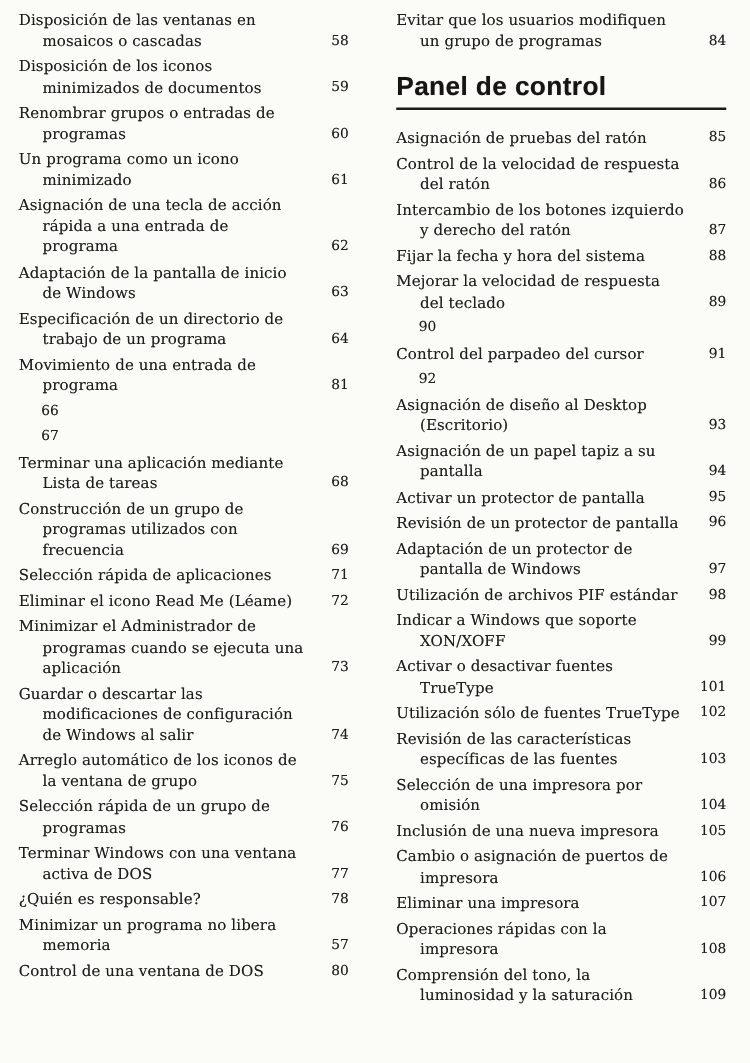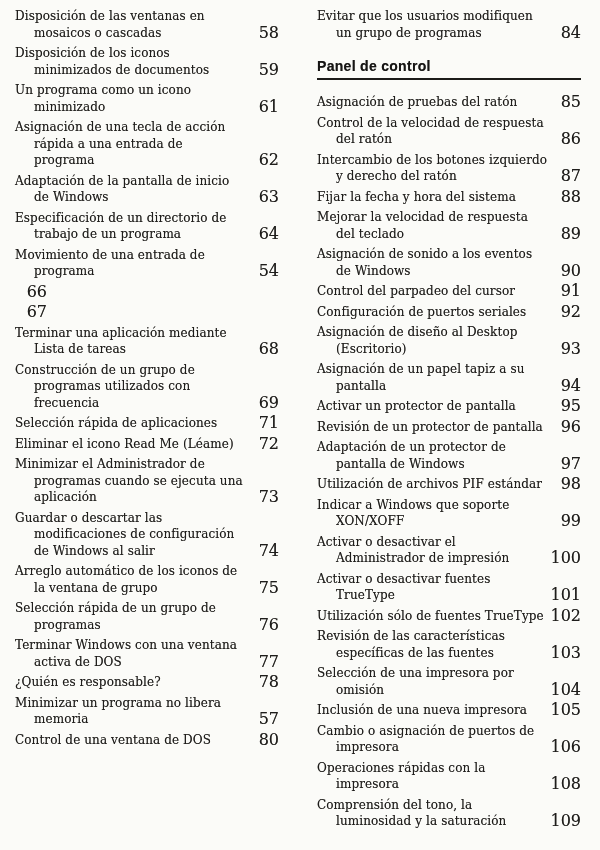--- a/index.html
+++ b/index.html
@@ -34,31 +34,31 @@
     flex: 1 1 auto;
     font-size: 12px;
     line-height: 16.5px;
     padding-left: 19px;
     text-indent: -19px;
     letter-spacing: 0.1px;
     text-shadow: 0 0 0.5px rgba(45,42,38,0.55);
   }
   .toc-page {
     flex: 0 0 auto;
-    font-size: 16px;
+    font-size: 11px;
     line-height: 16.5px;
     margin-left: 6px;
     min-width: 26px;
     text-align: right;
     text-shadow: 0 0 0.5px rgba(45,42,38,0.55);
   }
   .section-heading {
     font-family: "Liberation Sans", sans-serif;
     font-weight: bold;
-    font-size: 14px;
+    font-size: 21px;
     letter-spacing: 0.3px;
     color: #161514;
     margin: 17px 0 0 0;
     text-shadow: 0 0 0.6px rgba(30,28,26,0.6);
   }
   .section-rule {
     border-bottom: 2.5px solid #1c1b19;
     margin: 4px 0 14px 0;
   }
 </style>
@@ -70,20 +70,24 @@
   <div class="toc-entry">
     <span class="toc-title">Disposición de las ventanas en mosaicos o cascadas</span>
     <span class="toc-page">58</span>
   </div>
 
   <div class="toc-entry">
     <span class="toc-title">Disposición de los iconos minimizados de documentos</span>
     <span class="toc-page">59</span>
   </div>
 
+  <div class="toc-entry">
+    <span class="toc-title">Renombrar grupos o entradas de programas</span>
+    <span class="toc-page">60</span>
+  </div>
 
   <div class="toc-entry">
     <span class="toc-title">Un programa como un icono minimizado</span>
     <span class="toc-page">61</span>
   </div>
 
   <div class="toc-entry">
     <span class="toc-title">Asignación de una tecla de acción rápida a una entrada de programa</span>
     <span class="toc-page">62</span>
   </div>
@@ -93,21 +97,21 @@
     <span class="toc-page">63</span>
   </div>
 
   <div class="toc-entry">
     <span class="toc-title">Especificación de un directorio de trabajo de un programa</span>
     <span class="toc-page">64</span>
   </div>
 
   <div class="toc-entry">
     <span class="toc-title">Movimiento de una entrada de programa</span>
-    <span class="toc-page">54</span>
+    <span class="toc-page">81</span>
   </div>
 
   <div class="toc-entry">
     <span class="toc-page">66</span>
   </div>
 
   <div class="toc-entry">
     <span class="toc-page">67</span>
   </div>
 
@@ -202,31 +206,29 @@
     <span class="toc-title">Fijar la fecha y hora del sistema</span>
     <span class="toc-page">88</span>
   </div>
 
   <div class="toc-entry">
     <span class="toc-title">Mejorar la velocidad de respuesta del teclado</span>
     <span class="toc-page">89</span>
   </div>
 
   <div class="toc-entry">
-    <span class="toc-title">Asignación de sonido a los eventos de Windows</span>
     <span class="toc-page">90</span>
   </div>
 
   <div class="toc-entry">
     <span class="toc-title">Control del parpadeo del cursor</span>
     <span class="toc-page">91</span>
   </div>
 
   <div class="toc-entry">
-    <span class="toc-title">Configuración de puertos seriales</span>
     <span class="toc-page">92</span>
   </div>
 
   <div class="toc-entry">
     <span class="toc-title">Asignación de diseño al Desktop (Escritorio)</span>
     <span class="toc-page">93</span>
   </div>
 
   <div class="toc-entry">
     <span class="toc-title">Asignación de un papel tapiz a su pantalla</span>
@@ -251,24 +253,20 @@
   <div class="toc-entry">
     <span class="toc-title">Utilización de archivos PIF estándar</span>
     <span class="toc-page">98</span>
   </div>
 
   <div class="toc-entry">
     <span class="toc-title">Indicar a Windows que soporte XON/XOFF</span>
     <span class="toc-page">99</span>
   </div>
 
-  <div class="toc-entry">
-    <span class="toc-title">Activar o desactivar el Administrador de impresión</span>
-    <span class="toc-page">100</span>
-  </div>
 
   <div class="toc-entry">
     <span class="toc-title">Activar o desactivar fuentes TrueType</span>
     <span class="toc-page">101</span>
   </div>
 
   <div class="toc-entry">
     <span class="toc-title">Utilización sólo de fuentes TrueType</span>
     <span class="toc-page">102</span>
   </div>
@@ -286,20 +284,24 @@
   <div class="toc-entry">
     <span class="toc-title">Inclusión de una nueva impresora</span>
     <span class="toc-page">105</span>
   </div>
 
   <div class="toc-entry">
     <span class="toc-title">Cambio o asignación de puertos de impresora</span>
     <span class="toc-page">106</span>
   </div>
 
+  <div class="toc-entry">
+    <span class="toc-title">Eliminar una impresora</span>
+    <span class="toc-page">107</span>
+  </div>
 
   <div class="toc-entry">
     <span class="toc-title">Operaciones rápidas con la impresora</span>
     <span class="toc-page">108</span>
   </div>
 
   <div class="toc-entry">
     <span class="toc-title">Comprensión del tono, la luminosidad y la saturación</span>
     <span class="toc-page">109</span>
   </div>

